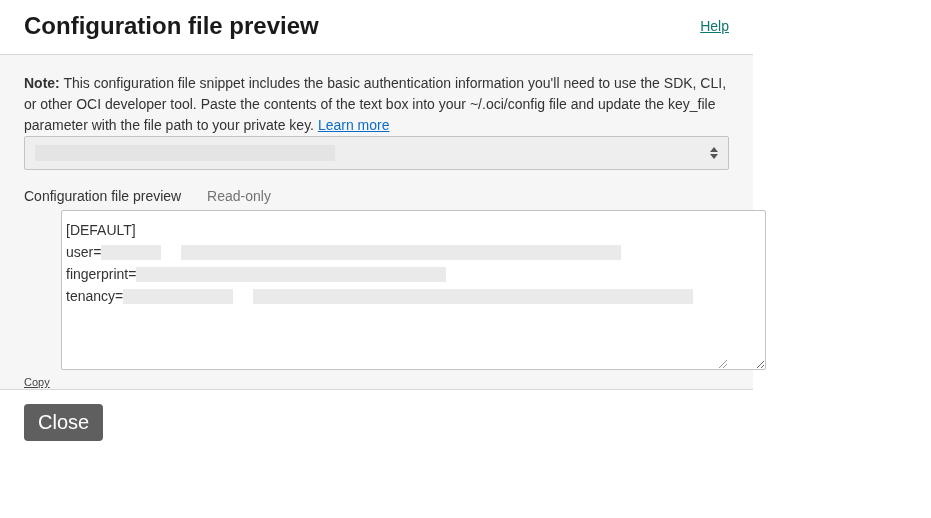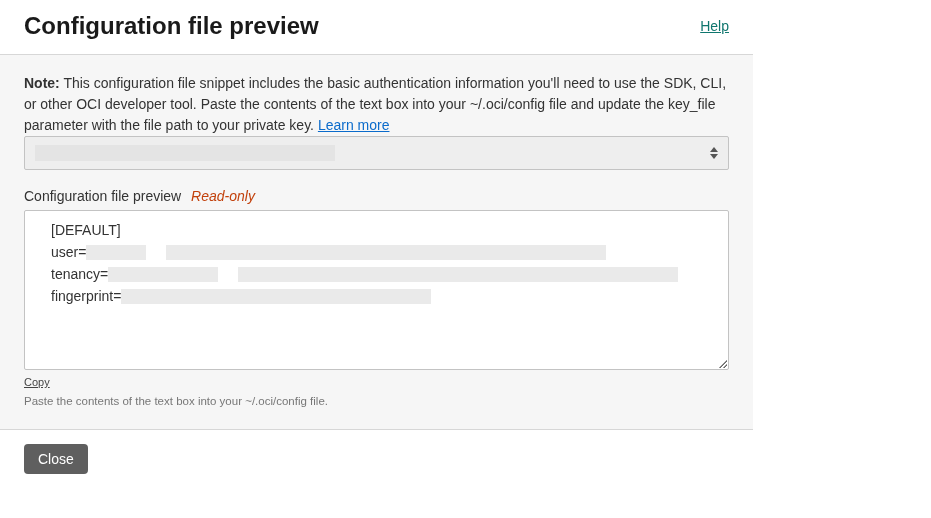--- a/index.html
+++ b/index.html
@@ -93,38 +93,38 @@
     justify-content: center;
     gap: 2px;
   }
   .caret svg { display:block; }
   .preview-label-row {
     font-size: 14px;
     color: #333;
     margin-bottom: 6px;
   }
   .preview-label-row .readonly {
-    font-style: italic;
-    color: #c2410c;
-    margin-left: 6px;
+    color: #737373;
+    margin-left: 22px;
   }
   .textarea {
     width: 100%;
     height: 160px;
     border: 1px solid #c3c3c3;
     border-radius: 2px;
     background: #fff;
-    padding: 8px 26px;
+    padding: 8px 4px;
     font-family: "Helvetica Neue", Helvetica, Arial, sans-serif;
     font-size: 14px;
     color: #333;
     line-height: 22px;
     resize: both;
     overflow: auto;
     position: relative;
+    margin-left: 37px;
   }
   .ta-line {
     display: flex;
     align-items: center;
     height: 22px;
     white-space: pre;
   }
   .redact {
     display: inline-block;
     height: 15px;
@@ -156,21 +156,21 @@
   .footer {
     padding: 14px 24px;
     background: #fff;
   }
   .btn-close {
     background: #5f5f5f;
     color: #fff;
     border: none;
     border-radius: 4px;
     padding: 7px 14px;
-    font-size: 14px;
+    font-size: 20px;
     cursor: pointer;
   }
 </style>
 </head>
 <body>
 
 <div class="page">
   <div class="header">
     <div class="title">Configuration file preview</div>
     <a class="help-link">Help</a>
@@ -198,32 +198,31 @@
 
     <div class="preview-label-row">
       <span>Configuration file preview</span>
       <span class="readonly">Read-only</span>
     </div>
 
     <div class="textarea-outer">
       <div class="textarea">
         <div class="ta-line"><span>[DEFAULT]</span></div>
         <div class="ta-line"><span>user=</span><span class="redact" style="width:60px"></span><span style="display:inline-block;width:20px"></span><span class="redact" style="width:440px"></span></div>
+        <div class="ta-line"><span>fingerprint=</span><span class="redact" style="width:310px"></span></div>
         <div class="ta-line"><span>tenancy=</span><span class="redact" style="width:110px"></span><span style="display:inline-block;width:20px"></span><span class="redact" style="width:440px"></span></div>
-        <div class="ta-line"><span>fingerprint=</span><span class="redact" style="width:310px"></span></div>
       </div>
       <span class="resize-handle">
         <svg width="10" height="10" viewBox="0 0 10 10">
           <line x1="2" y1="10" x2="10" y2="2" stroke="#999" stroke-width="1"></line>
           <line x1="6" y1="10" x2="10" y2="6" stroke="#999" stroke-width="1"></line>
         </svg>
       </span>
     </div>
 
     <a class="copy-link">Copy</a>
-    <div class="hint">Paste the contents of the text box into your ~/.oci/config file.</div>
   </div>
 
   <div class="divider"></div>
   <div class="footer">
     <button class="btn-close">Close</button>
   </div>
 </div>
 
 </body></html>

